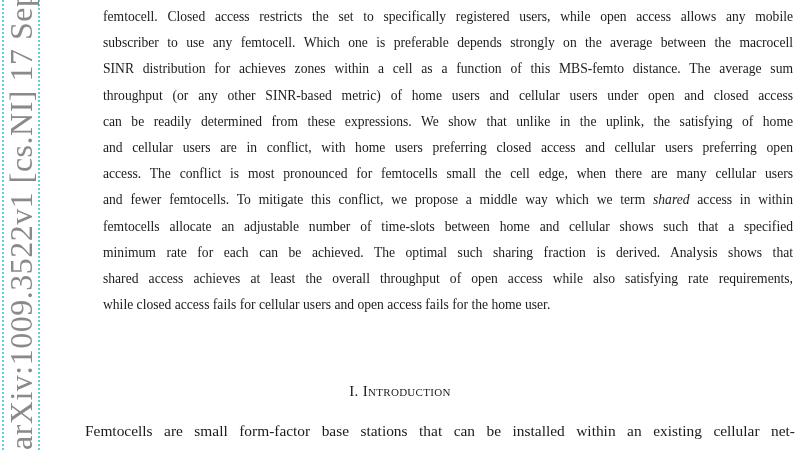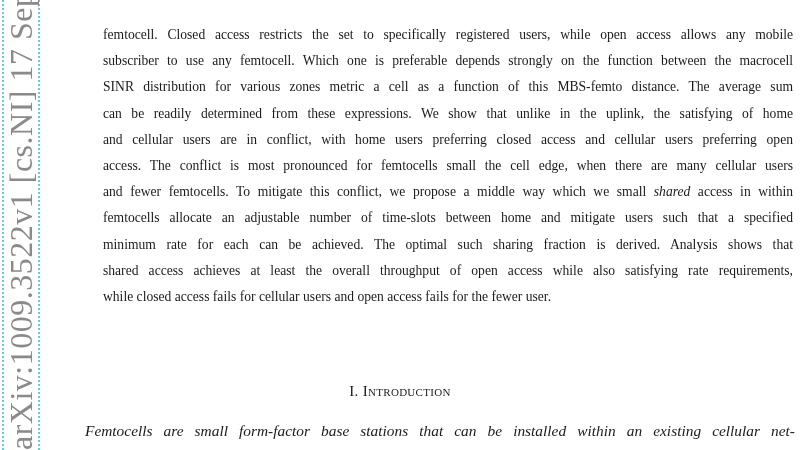--- a/index.html
+++ b/index.html
@@ -5,51 +5,52 @@
   html, body { margin:0; padding:0; }
   body { width:800px; height:450px; background:#ffffff; position:relative; overflow:hidden;
          font-family:"Liberation Serif", "DejaVu Serif", serif; color:#1a1a1a; }
   .sidebar-stamp { position:absolute; left:0; top:0; width:40px; height:450px; }
   .stamp-text { position:absolute; left:20px; top:0; transform-origin:0 0;
     transform: translate(-16px, 450px) rotate(-90deg);
     white-space:nowrap; font-size:32px; color:#8a8a8a; letter-spacing:0.5px; line-height:34px; }
   .dots { position:absolute; top:0; width:0; height:450px; border-left:2px dotted #5fcfe0; }
   .dots.left { left:2px; }
   .dots.right { left:38px; }
-  .abstract { position:absolute; left:103px; top:4px; width:690px;margin-top:18px; }
+  .abstract { position:absolute; left:103px; top:4px; width:690px; }
   .abstract .line { font-size:13.6px; line-height:26.2px; height:26.2px; white-space:nowrap;
     text-align:justify; text-align-last:justify; }
   .abstract .line.last { text-align-last:left; }
   .section-heading { position:absolute; left:0; width:800px; top:383px; text-align:center;
     font-size:15px; letter-spacing:0.3px; }
   .section-heading .sc { font-variant: small-caps; }
   .intro { position:absolute; left:85px; top:422px; width:710px; font-size:15.4px;
-    white-space:nowrap; text-align:justify; text-align-last:justify;font-style:italic; }
+    white-space:nowrap; text-align:justify; text-align-last:justify; }
 </style>
 </head>
 <body>
 
 <div class="sidebar-stamp">
   <div class="dots left"></div>
   <div class="dots right"></div>
   <div class="stamp-text">arXiv:1009.3522v1  [cs.NI]  17 Sep 20</div>
 </div>
 
 <div class="abstract">
   <div class="line">femtocell. Closed access restricts the set to specifically registered users, while open access allows any mobile</div>
-  <div class="line">subscriber to use any femtocell. Which one is preferable depends strongly on the function between the macrocell</div>
-  <div class="line">SINR distribution for various zones metric a cell as a function of this MBS-femto distance. The average sum</div>
+  <div class="line">subscriber to use any femtocell. Which one is preferable depends strongly on the average between the macrocell</div>
+  <div class="line">SINR distribution for achieves zones within a cell as a function of this MBS-femto distance. The average sum</div>
+  <div class="line">throughput (or any other SINR-based metric) of home users and cellular users under open and closed access</div>
   <div class="line">can be readily determined from these expressions. We show that unlike in the uplink, the satisfying of home</div>
   <div class="line">and cellular users are in conflict, with home users preferring closed access and cellular users preferring open</div>
   <div class="line">access. The conflict is most pronounced for femtocells small the cell edge, when there are many cellular users</div>
-  <div class="line"><span>and fewer femtocells. To mitigate this conflict, we propose a middle way which we small </span><em>shared</em><span> access in within</span></div>
-  <div class="line">femtocells allocate an adjustable number of time-slots between home and mitigate users such that a specified</div>
+  <div class="line"><span>and fewer femtocells. To mitigate this conflict, we propose a middle way which we term </span><em>shared</em><span> access in within</span></div>
+  <div class="line">femtocells allocate an adjustable number of time-slots between home and cellular shows such that a specified</div>
   <div class="line">minimum rate for each can be achieved. The optimal such sharing fraction is derived. Analysis shows that</div>
   <div class="line">shared access achieves at least the overall throughput of open access while also satisfying rate requirements,</div>
-  <div class="line last">while closed access fails for cellular users and open access fails for the fewer user.</div>
+  <div class="line last">while closed access fails for cellular users and open access fails for the home user.</div>
 </div>
 
 <div class="section-heading">
   <span>I.</span>
   <span class="sc">Introduction</span>
 </div>
 
 <div class="intro">Femtocells are small form-factor base stations that can be installed within an existing cellular net-</div>
 
 </body></html>

